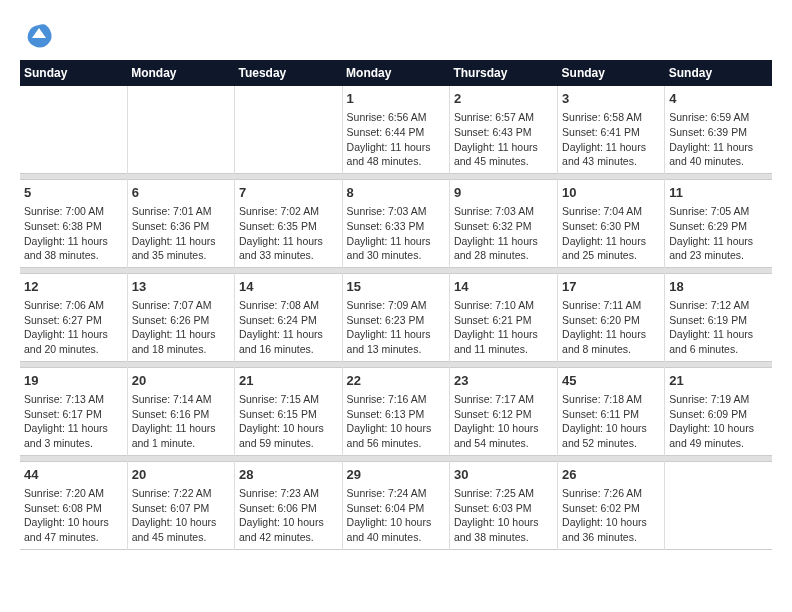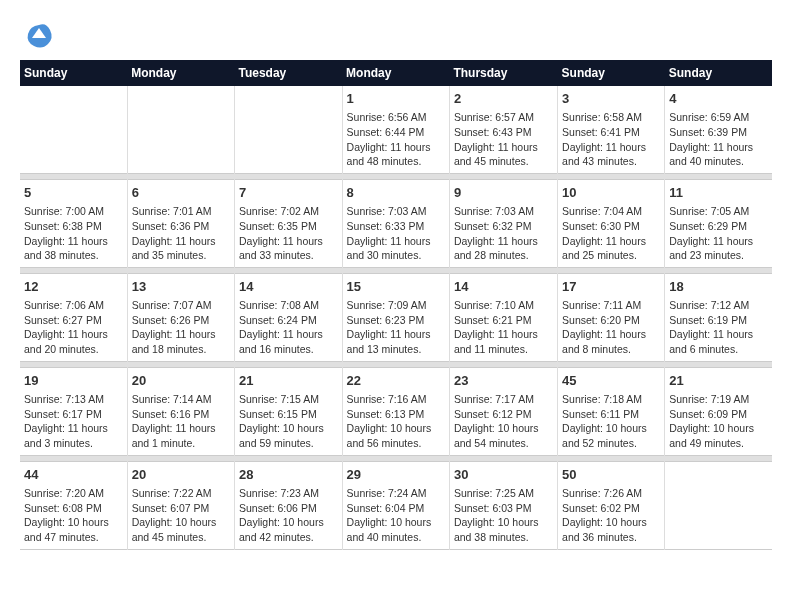--- a/index.html
+++ b/index.html
@@ -262,19 +262,19 @@
         </td>
         <td>
           <span class="day-number">29</span>
           <div class="day-info">Sunrise: 7:24 AM<br>Sunset: 6:04 PM<br>Daylight: 10 hours<br>and 40 minutes.</div>
         </td>
         <td>
           <span class="day-number">30</span>
           <div class="day-info">Sunrise: 7:25 AM<br>Sunset: 6:03 PM<br>Daylight: 10 hours<br>and 38 minutes.</div>
         </td>
         <td>
-          <span class="day-number">50</span>
+          <span class="day-number">26</span>
           <div class="day-info">Sunrise: 7:26 AM<br>Sunset: 6:02 PM<br>Daylight: 10 hours<br>and 36 minutes.</div>
         </td>
         <td class="empty-cell"></td>
       </tr>
     </tbody>
 </table>
 
 </body></html>

